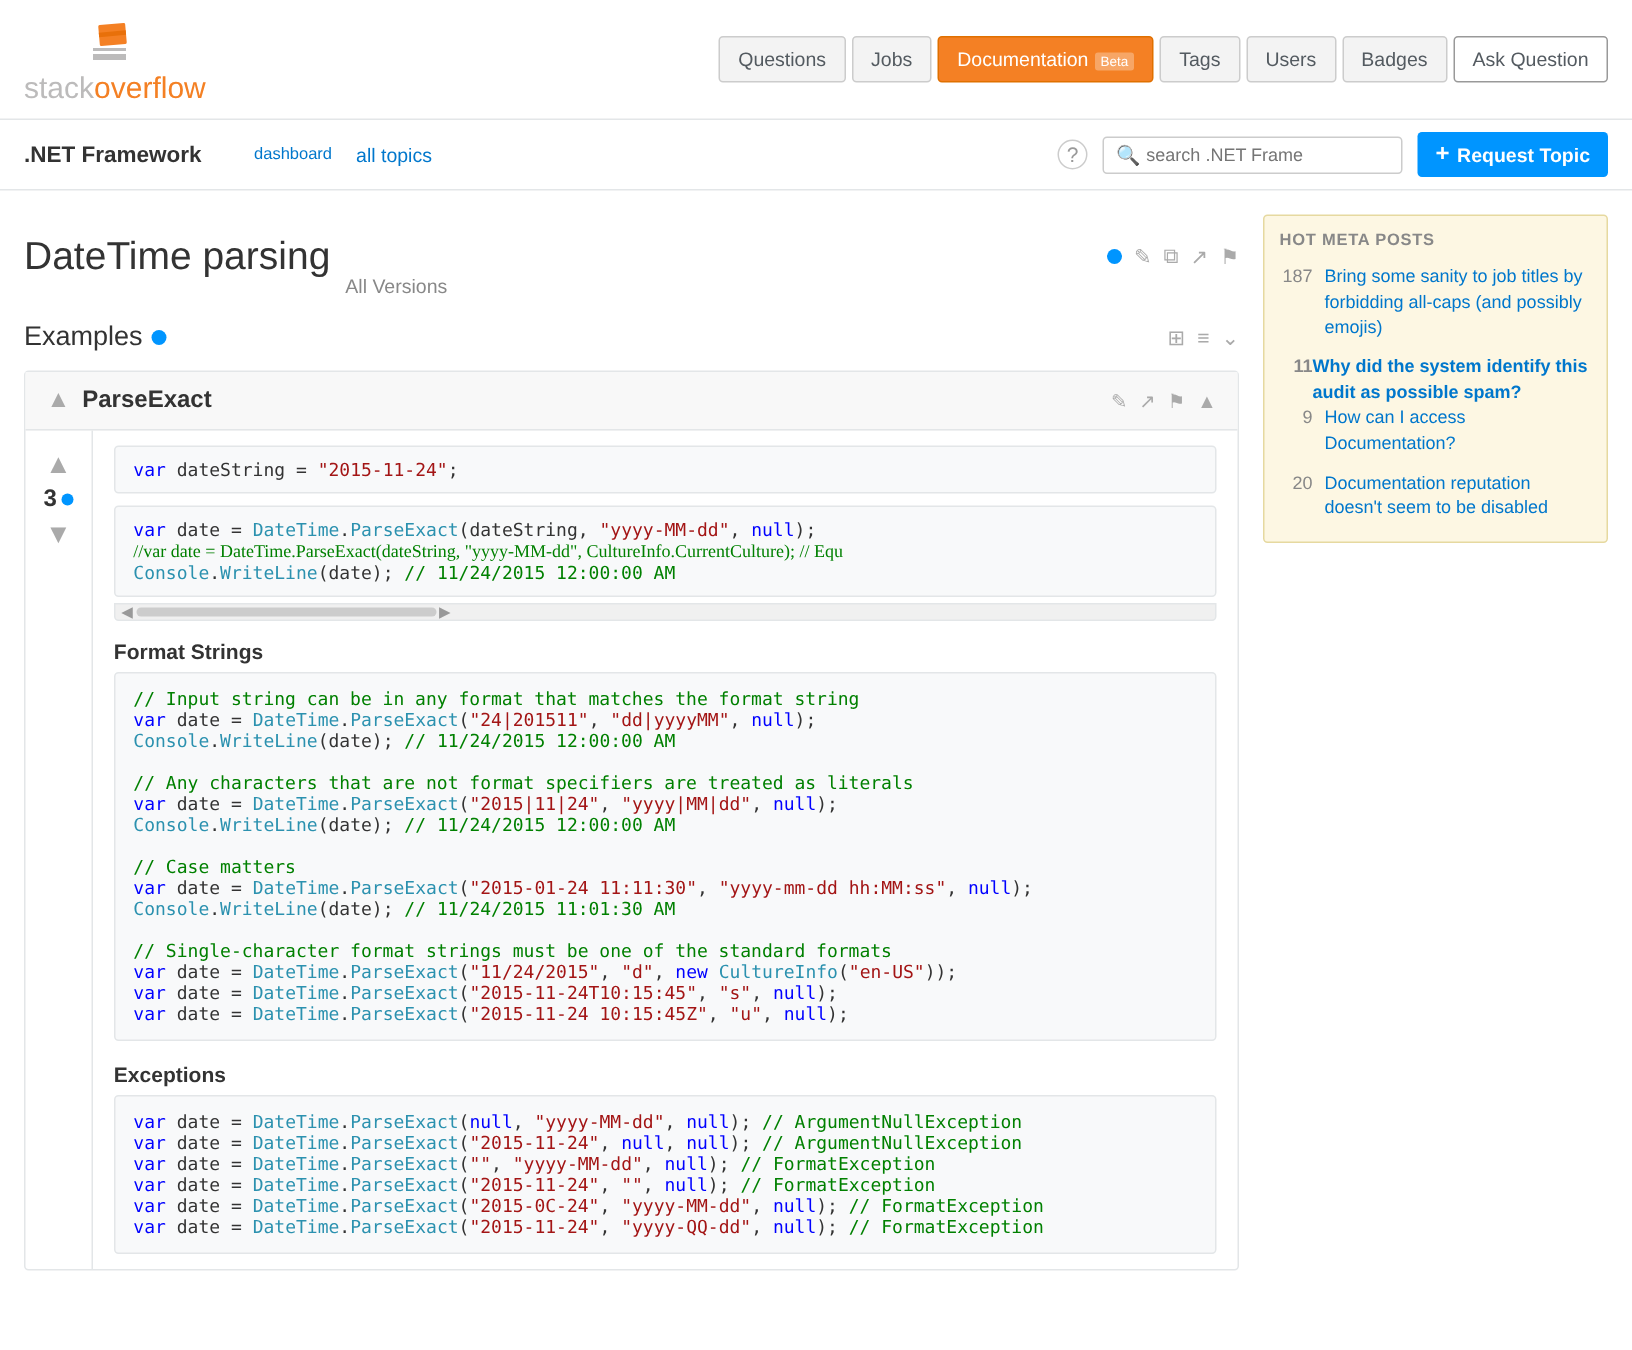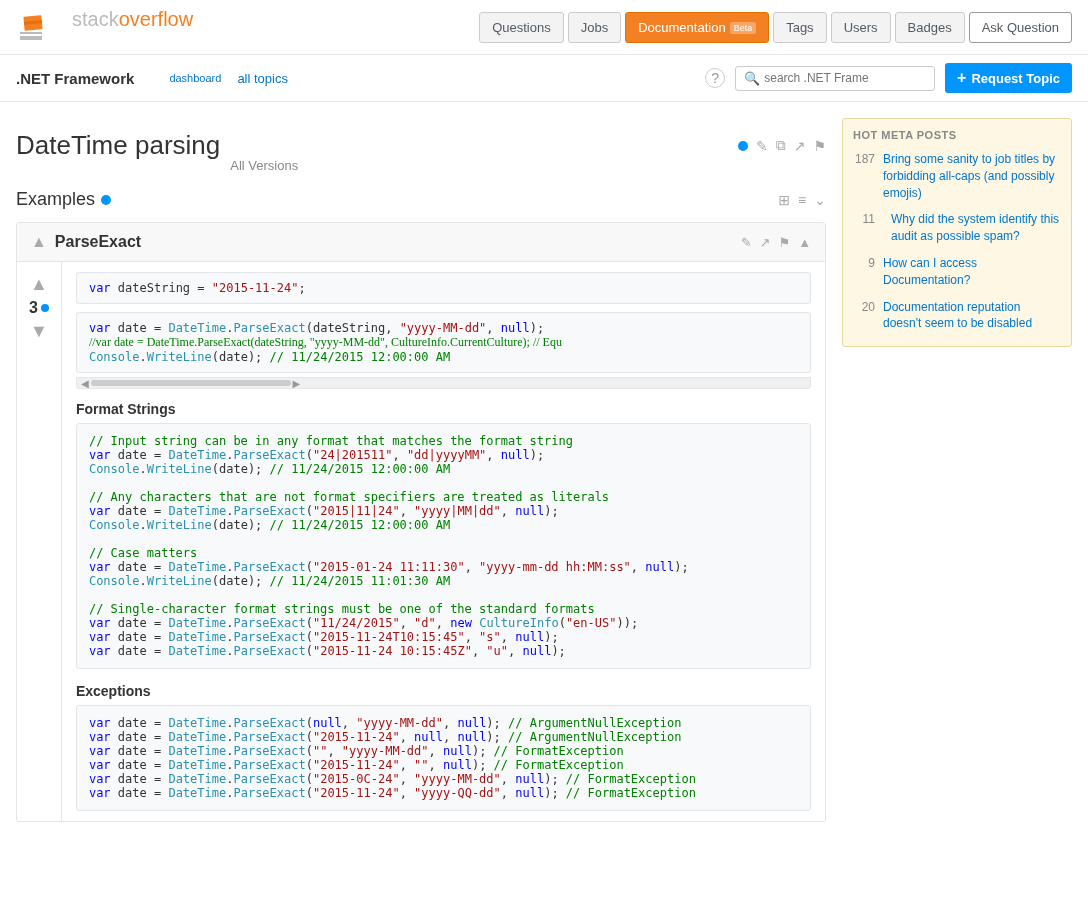--- a/index.html
+++ b/index.html
@@ -4,21 +4,21 @@
   <style>
     * { box-sizing: border-box; margin: 0; padding: 0; }
     body { font-family: Arial, sans-serif; font-size: 13px; color: #333; background: #fff; }
     .nav-btn { padding: 7px 12px; border: 1px solid #ccc; background: #f3f3f3; cursor: pointer; font-size: 13px; color: #535a60; border-radius: 3px; }
     .nav-btn.active { background: #f48024; color: #fff; border-color: #f48024; }
   </style>
 </head>
 <body>
 
 <div style="display:flex;align-items:center;justify-content:space-between;padding:8px 16px;border-bottom:1px solid #e3e6e8;">
-  <div style="display:flex;gap:18px;cursor:pointer;">
+  <div style="display:flex;align-items:center;gap:2px;cursor:pointer;flex-direction:column;">
 
     <svg width="38" height="38" viewBox="0 0 38 38">
       <rect x="4" y="28" width="22" height="4" fill="#bcbbbb"></rect>
       <rect x="4" y="24" width="22" height="2" fill="#bcbbbb"></rect>
       <g>
         <rect x="8" y="8" width="18" height="14" rx="1" fill="#f48024" transform="rotate(-5 17 15)"></rect>
         <rect x="8" y="13" width="18" height="3" fill="#e8700a" transform="rotate(-5 17 15)"></rect>
       </g>
     </svg>
     <span style="font-size:20px;font-family:Arial,sans-serif;">
@@ -164,21 +164,21 @@
   </div>
 
   <div style="width:230px;flex-shrink:0;">
     <div style="background:#fdf7e3;border:1px solid #e6d9a0;border-radius:3px;padding:10px;">
       <div style="font-size:11px;font-weight:bold;color:#888;text-transform:uppercase;letter-spacing:0.5px;margin-bottom:10px;">HOT META POSTS</div>
 
       <div style="display:flex;gap:8px;margin-bottom:10px;align-items:flex-start;">
         <span style="color:#888;font-size:12px;min-width:22px;text-align:right;flex-shrink:0;margin-top:1px;">187</span>
         <a style="color:#0077cc;font-size:12px;line-height:1.4;cursor:pointer;text-decoration:none;">Bring some sanity to job titles by forbidding all-caps (and possibly emojis)</a>
       </div>
-      <div style="display:flex;gap:16px;margin-bottom:10px;align-items:flex-start;">
+      <div style="display:flex;gap:0;align-items:flex-start;font-weight:bold;">
         <span style="color:#888;font-size:12px;min-width:22px;text-align:right;flex-shrink:0;margin-top:1px;">11</span>
         <a style="color:#0077cc;font-size:12px;line-height:1.4;cursor:pointer;text-decoration:none;">Why did the system identify this audit as possible spam?</a>
       </div>
       <div style="display:flex;gap:8px;margin-bottom:10px;align-items:flex-start;">
         <span style="color:#888;font-size:12px;min-width:22px;text-align:right;flex-shrink:0;margin-top:1px;">9</span>
         <a style="color:#0077cc;font-size:12px;line-height:1.4;cursor:pointer;text-decoration:none;">How can I access Documentation?</a>
       </div>
       <div style="display:flex;gap:8px;margin-bottom:4px;align-items:flex-start;">
         <span style="color:#888;font-size:12px;min-width:22px;text-align:right;flex-shrink:0;margin-top:1px;">20</span>
         <a style="color:#0077cc;font-size:12px;line-height:1.4;cursor:pointer;text-decoration:none;">Documentation reputation doesn't seem to be disabled</a>

